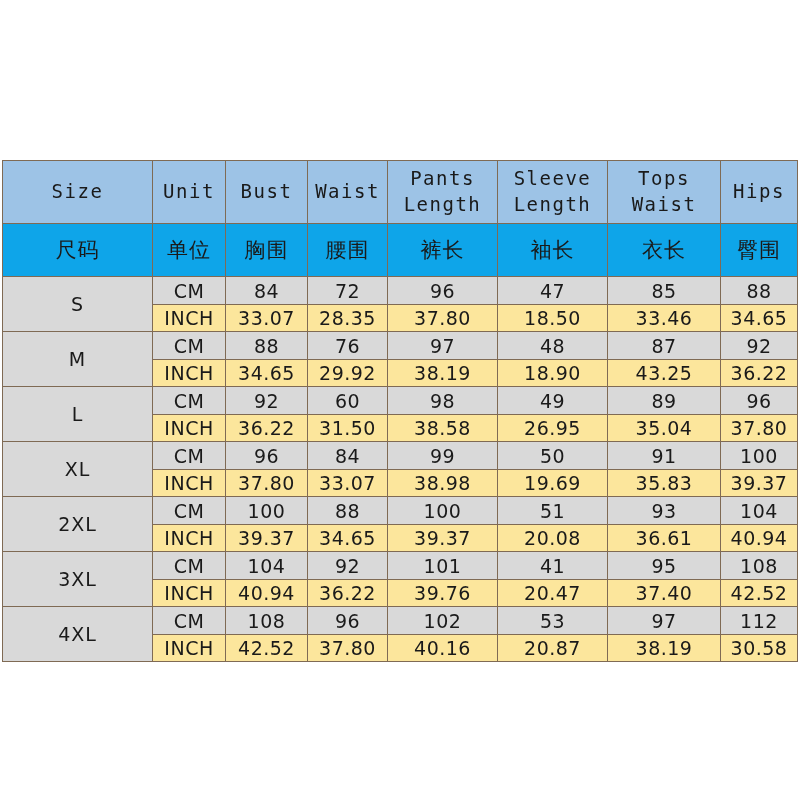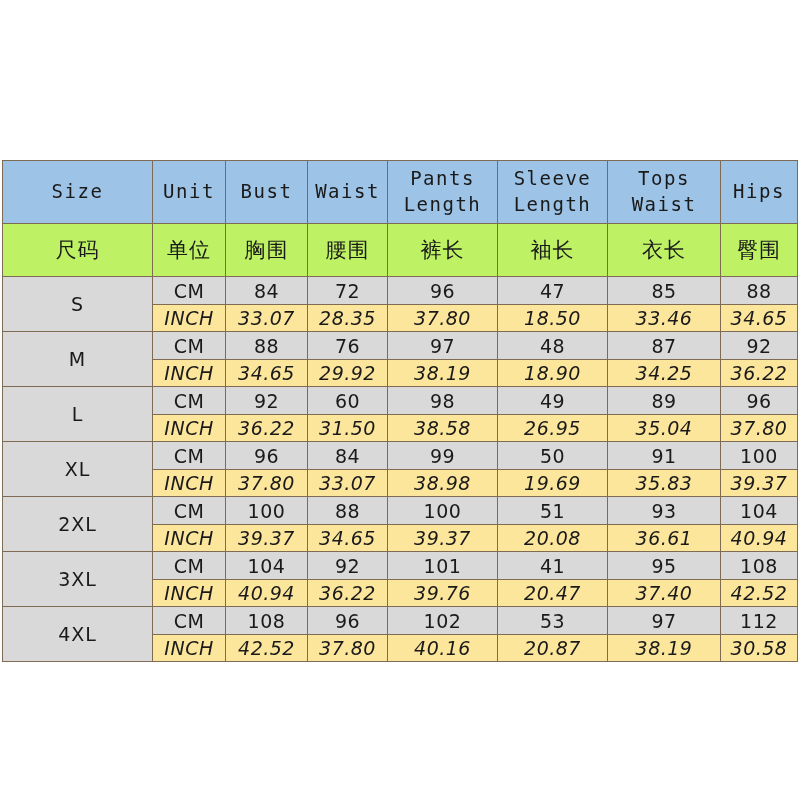--- a/index.html
+++ b/index.html
@@ -52,21 +52,21 @@
   tr.head-en th {
     background: #9dc3e6;
     height: 62px;
     font-family: "DejaVu Sans Mono", monospace;
     font-size: 19px;
     letter-spacing: 1.5px;
     line-height: 1.35;
     border-color: #7f6a54;
   }
   tr.head-cn td {
-    background: #bef264;
+    background: #0ea5e9;
     height: 52px;
     font-size: 21px;
     letter-spacing: 1px;
   }
 
   
   td.size-cell {
     background: #f8cbad;
     font-size: 27px;
     letter-spacing: 1px;
@@ -75,21 +75,20 @@
   
   tr.cm-row td {
     background: #d9d9d9;
     height: 27px;
     font-size: 19px;
   }
   tr.inch-row td {
     background: #fce69c;
     height: 26px;
     font-size: 19px;
-    font-style: italic;
   }
   td.unit-cell {
     font-size: 17px;
     letter-spacing: 0.5px;
   }
   td.val-cell {
     letter-spacing: 0.5px;
   }
 </style>
 </head>
@@ -158,21 +157,21 @@
           <td class="val-cell">48</td>
           <td class="val-cell">87</td>
           <td class="val-cell">92</td>
         </tr>
         <tr class="inch-row">
           <td class="unit-cell">INCH</td>
           <td class="val-cell">34.65</td>
           <td class="val-cell">29.92</td>
           <td class="val-cell">38.19</td>
           <td class="val-cell">18.90</td>
-          <td class="val-cell">34.25</td>
+          <td class="val-cell">43.25</td>
           <td class="val-cell">36.22</td>
         </tr>
         <tr class="cm-row">
           <td class="size-cell" rowspan="2">L</td>
           <td class="unit-cell">CM</td>
           <td class="val-cell">92</td>
           <td class="val-cell">60</td>
           <td class="val-cell">98</td>
           <td class="val-cell">49</td>
           <td class="val-cell">89</td>

